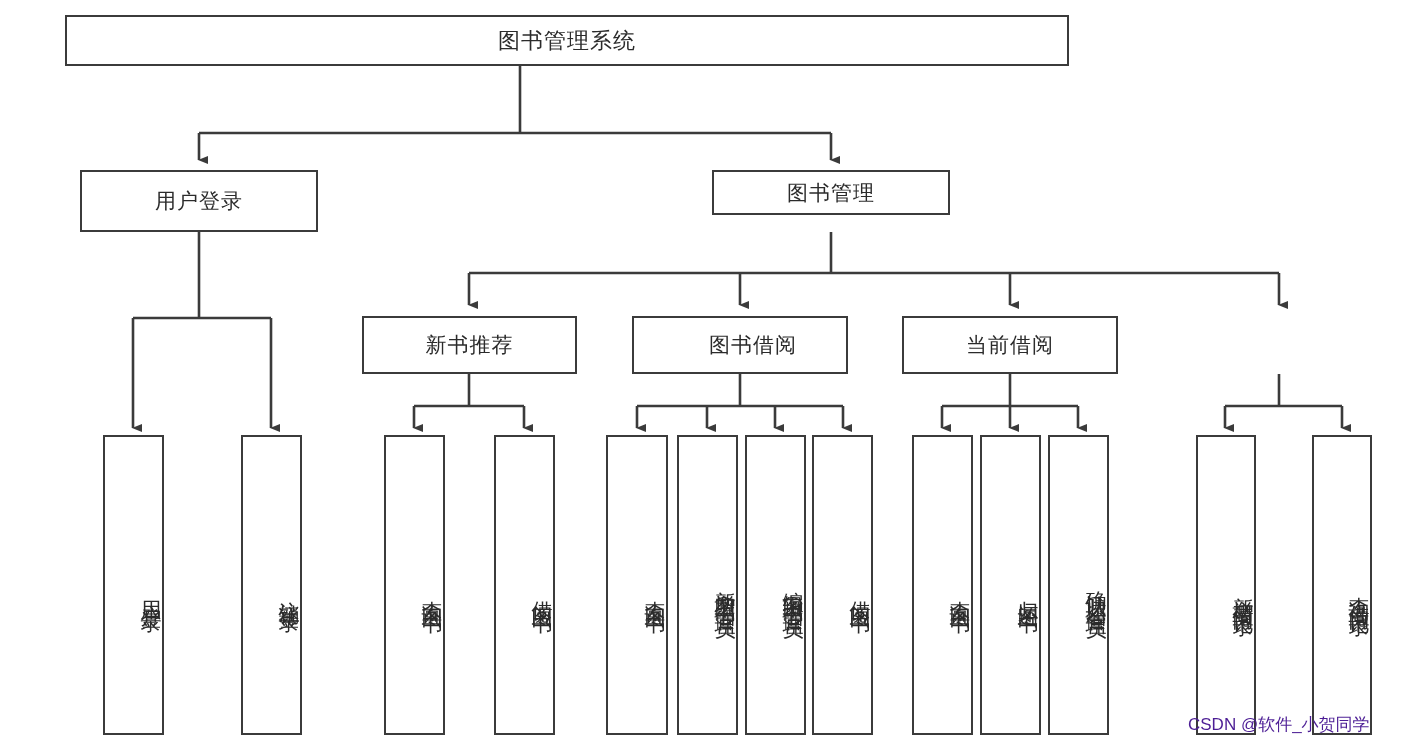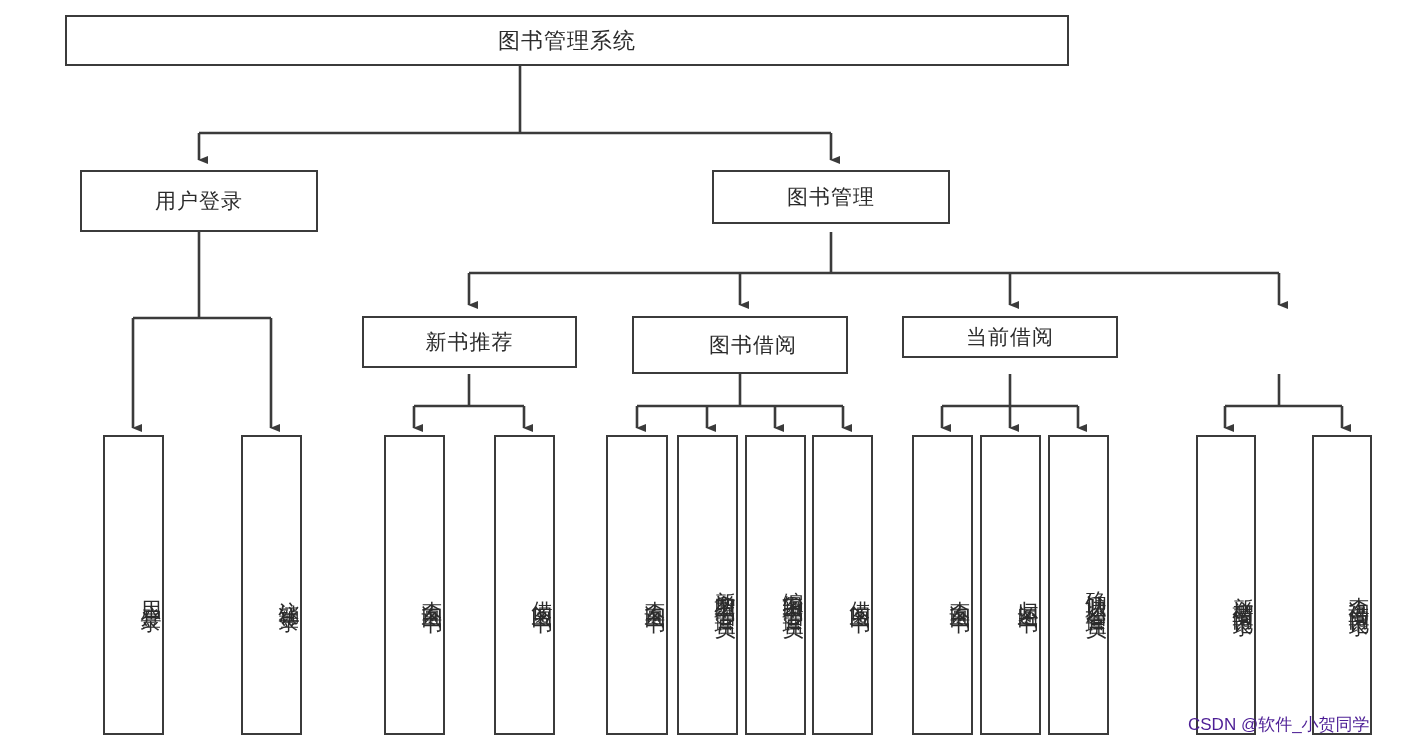--- a/index.html
+++ b/index.html
@@ -74,31 +74,31 @@
     </g>
   </svg>
 
   <div class="node h root" style="left:18px;top:15px;width:1004px;height:51px;margin-left:47px;">
     <span>图书管理系统</span>
   </div>
 
   <div class="node h" style="left:80px;top:170px;width:238px;height:62px;">
     <span>用户登录</span>
   </div>
-  <div class="node h" style="left:712px;top:170px;width:238px;height:54px;">
+  <div class="node h" style="left:712px;top:170px;width:238px;height:45px;">
     <span>图书管理</span>
   </div>
 
-  <div class="node h" style="left:362px;top:316px;width:215px;height:52px;">
+  <div class="node h" style="left:362px;top:316px;width:215px;height:58px;">
     <span>新书推荐</span>
   </div>
   <div class="node h" style="left:632px;top:316px;width:216px;height:58px;padding-left:26px;">
     <span>图书借阅</span>
   </div>
-  <div class="node h" style="left:902px;top:316px;width:216px;height:42px;">
+  <div class="node h" style="left:902px;top:316px;width:216px;height:58px;">
     <span>当前借阅</span>
   </div>
 
   <div class="node v" style="left:103px;top:435px;width:61px;height:300px;">
     <span>用户登录</span>
   </div>
   <div class="node v" style="left:241px;top:435px;width:61px;height:300px;">
     <span>注销登录</span>
   </div>
 

